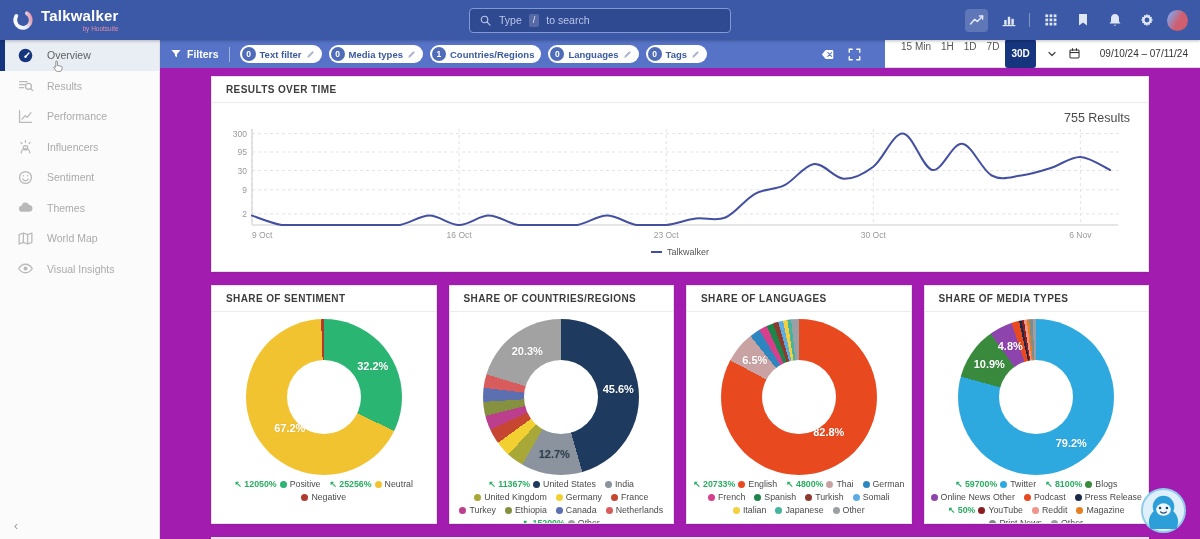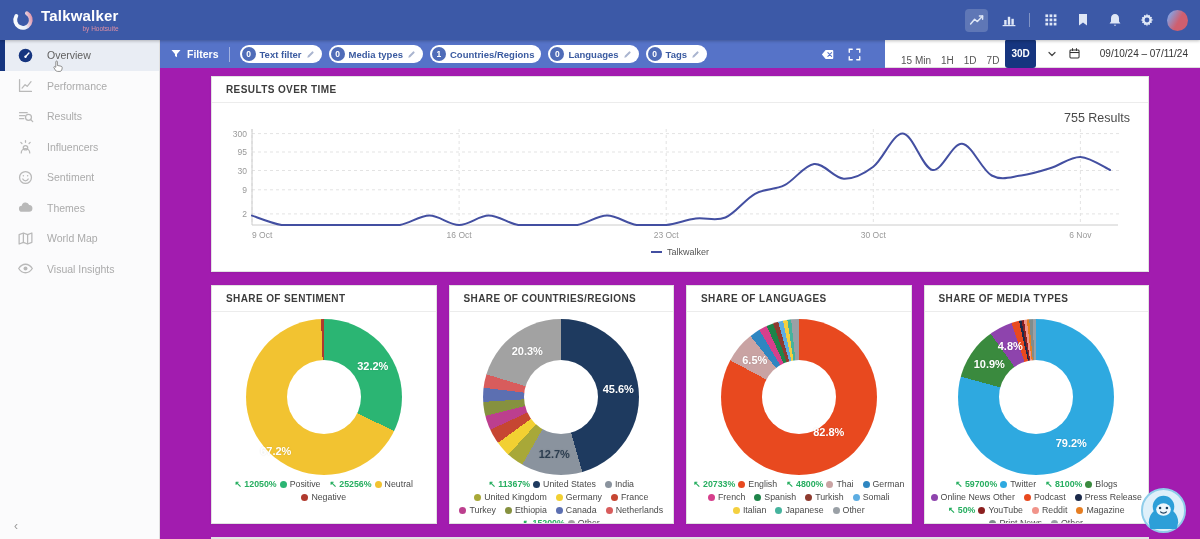--- a/index.html
+++ b/index.html
@@ -95,20 +95,29 @@
             </linearGradient>
           </defs>
           <circle cx="12" cy="12" r="8.5" fill="none" stroke="url(#swg)" stroke-width="4.2" stroke-dasharray="40 14" stroke-linecap="round" transform="rotate(-60 12 12)"></circle>
         </svg>
     </span>
     <span class="logo-txt">
       <span class="logo-text">Talkwalker</span>
       <span class="logo-sub">by Hootsuite</span>
     </span>
   </div>
+  <div class="search">
+    <svg viewBox="0 0 20 20">
+        <circle cx="8.5" cy="8.5" r="5" fill="none" stroke="currentColor" stroke-width="1.8"></circle>
+        <line x1="12.5" y1="12.5" x2="17" y2="17" stroke="currentColor" stroke-width="1.8" stroke-linecap="round"></line>
+      </svg>
+    <span>Type</span>
+    <span class="kbd">/</span>
+    <span>to search</span>
+  </div>
   <div class="tb-icons" id="tb-icons">
       <span class="tb-icon active">
         <svg viewBox="0 0 20 20">
           <path d="M2 15l5-6 3.5 3L17 5" fill="none" stroke="currentColor" stroke-width="1.8" stroke-linejoin="round" stroke-linecap="round"></path>
           <path d="M13 5h4v4" fill="none" stroke="currentColor" stroke-width="1.8" stroke-linecap="round" stroke-linejoin="round"></path>
         </svg>
       </span>
       <span class="tb-icon">
         <svg viewBox="0 0 20 20">
           <path d="M2 17h16" stroke="currentColor" stroke-width="1.5"></path>
@@ -162,36 +171,36 @@
               <circle cx="10" cy="11.5" r="1.4" fill="#fff"></circle>
             </svg>
           </span>
           <span>Overview</span>
           <span class="hand"><svg viewBox="0 0 20 20">
               <path d="M8.2 18c-1.3 0-2.2-.6-2.8-1.7l-1.8-3.1c-.4-.7.3-1.4 1-1.1l1.4.7V6a1 1 0 0 1 2 0v4.6l4.6.9c.9.2 1.4.9 1.4 1.8 0 2-.9 4.7-2.6 4.7z" fill="#fff" stroke="#777" stroke-width="1"></path>
             </svg></span>
         </div>
         <div class="side-item">
           <span class="si-icon">
-            <svg viewBox="0 0 20 20" fill="none" stroke="currentColor" stroke-width="1.5" stroke-linecap="round" stroke-linejoin="round">
-              <path d="M3 3v14h14"></path>
-              <path d="M6 13l3.5-4 2.5 2 4.5-5.5"></path>
-            </svg>
-          </span>
-          <span>Performance</span>
-        </div>
-        <div class="side-item">
-          <span class="si-icon">
             <svg viewBox="0 0 20 20" fill="none" stroke="currentColor" stroke-width="1.5" stroke-linecap="round">
               <path d="M3 5.5h9M3 9h6M3 12.5h5"></path>
               <circle cx="13.5" cy="11" r="3.5"></circle>
               <path d="M16 13.5L18.5 16"></path>
             </svg>
           </span>
           <span>Results</span>
+        </div>
+        <div class="side-item">
+          <span class="si-icon">
+            <svg viewBox="0 0 20 20" fill="none" stroke="currentColor" stroke-width="1.5" stroke-linecap="round" stroke-linejoin="round">
+              <path d="M3 3v14h14"></path>
+              <path d="M6 13l3.5-4 2.5 2 4.5-5.5"></path>
+            </svg>
+          </span>
+          <span>Performance</span>
         </div>
         <div class="side-item">
           <span class="si-icon">
             <svg viewBox="0 0 20 20" fill="none" stroke="currentColor" stroke-width="1.5" stroke-linecap="round">
               <circle cx="10" cy="11.5" r="2.6"></circle>
               <path d="M5 17.5a5 5 0 0 1 10 0"></path>
               <path d="M10 5V3M5.8 6.5L4.5 5.2M14.2 6.5l1.3-1.3"></path>
             </svg>
           </span>
           <span>Influencers</span>
@@ -297,21 +306,21 @@
               </svg>
           </span>
           <span class="fbr-icon">
             <svg viewBox="0 0 20 20" fill="none" stroke="currentColor" stroke-width="1.8" stroke-linecap="round">
                 <path d="M7 3H3v4M13 3h4v4M7 17H3v-4M13 17h4v-4"></path>
               </svg>
           </span>
         </span>
       </div>
       <div class="fb-white">
-        <span id="ranges" style="display:flex;align-items:flex-end;gap:2px;">
+        <span id="ranges" style="display:flex;align-items:flex-start;gap:2px;">
             <span class="range">15 Min</span>
             <span class="range">1H</span>
             <span class="range">1D</span>
             <span class="range">7D</span>
             <span class="range active">30D</span>
           </span>
         <span class="chev">
           <svg viewBox="0 0 20 20" fill="none" stroke="currentColor" stroke-width="2" stroke-linecap="round" stroke-linejoin="round">
               <path d="M5 7.5l5 5 5-5"></path>
             </svg>
@@ -365,21 +374,21 @@
           </div>
         </div>
       </div>
       <div class="donut-row" id="donut-row">
           <div class="card donut-card">
             <div class="panel-header">SHARE OF SENTIMENT</div>
             <div class="donut-wrap">
               <div class="donut" style="background: conic-gradient(rgb(43, 181, 115) 0%, rgb(43, 181, 115) 32.2%, rgb(242, 195, 49) 32.2%, rgb(242, 195, 49) 99.4%, rgb(176, 58, 46) 99.4%, rgb(176, 58, 46) 100%);"></div>
               <div class="donut-hole"></div>
               <span class="donut-label" style="left: 127px; top: 47px;">32.2%</span>
-              <span class="donut-label" style="left: 30px; top: 109px; margin-top: 23px;">67.2%</span>
+              <span class="donut-label" style="left: 44px; top: 109px;">67.2%</span>
             </div>
             <div class="donut-legend">
               <span class="leg-item">
                 <span class="trend">↖ 12050%</span>
                 <span class="leg-dot" style="background: rgb(43, 181, 115);"></span>
                 <span>Positive</span>
               </span>
               <span class="leg-item">
                 <span class="trend">↖ 25256%</span>
                 <span class="leg-dot" style="background: rgb(242, 195, 49);"></span>

